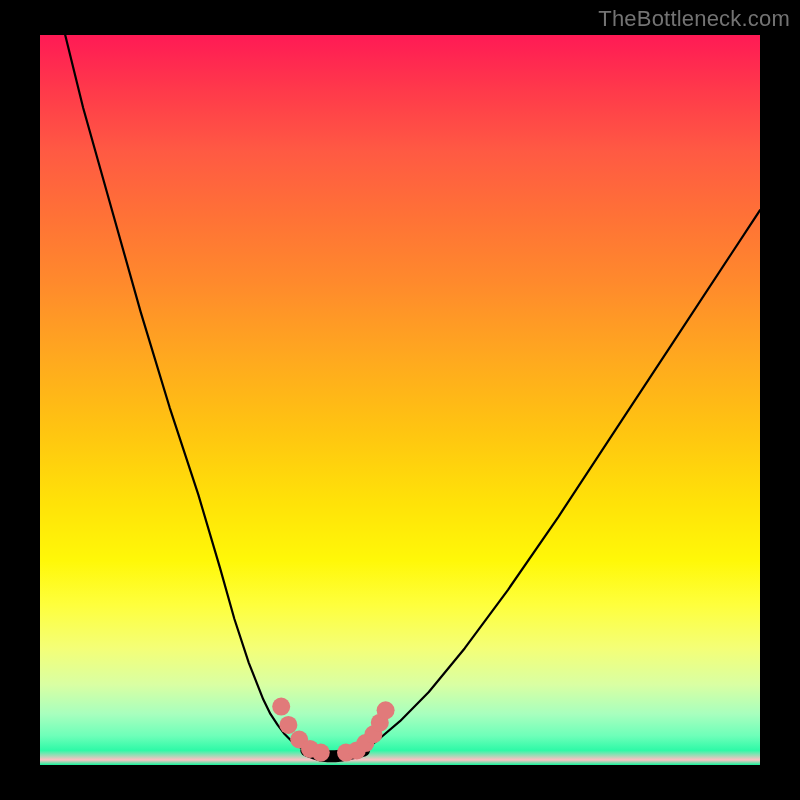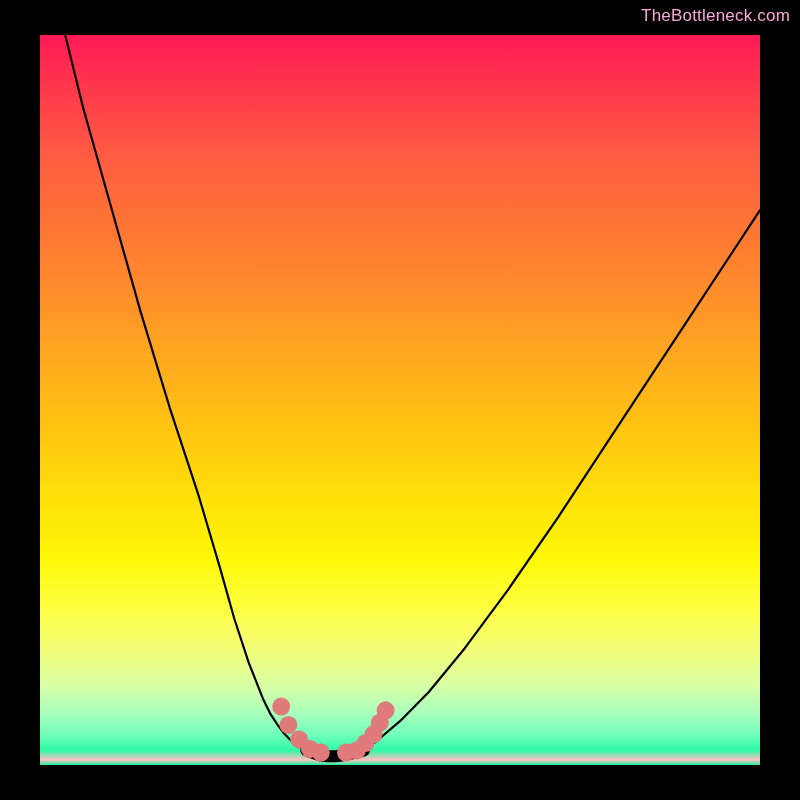--- a/index.html
+++ b/index.html
@@ -42,22 +42,22 @@
       #6effb9 96%,
       #2ef9a7 98%,
       #ffc0c4 99.3%,
       #11f59a 100%
     );
   }
   .watermark {
     position: absolute;
     top: 6px;
     right: 10px;
-    color: #f9a8d4;
-    font-size: 17px;
+    color: #737373;
+    font-size: 22px;
     font-weight: 500;
     letter-spacing: 0.2px;
   }
   svg.overlay {
     position: absolute;
     left: 0;
     top: 0;
     width: 720px;
     height: 730px;
   }

